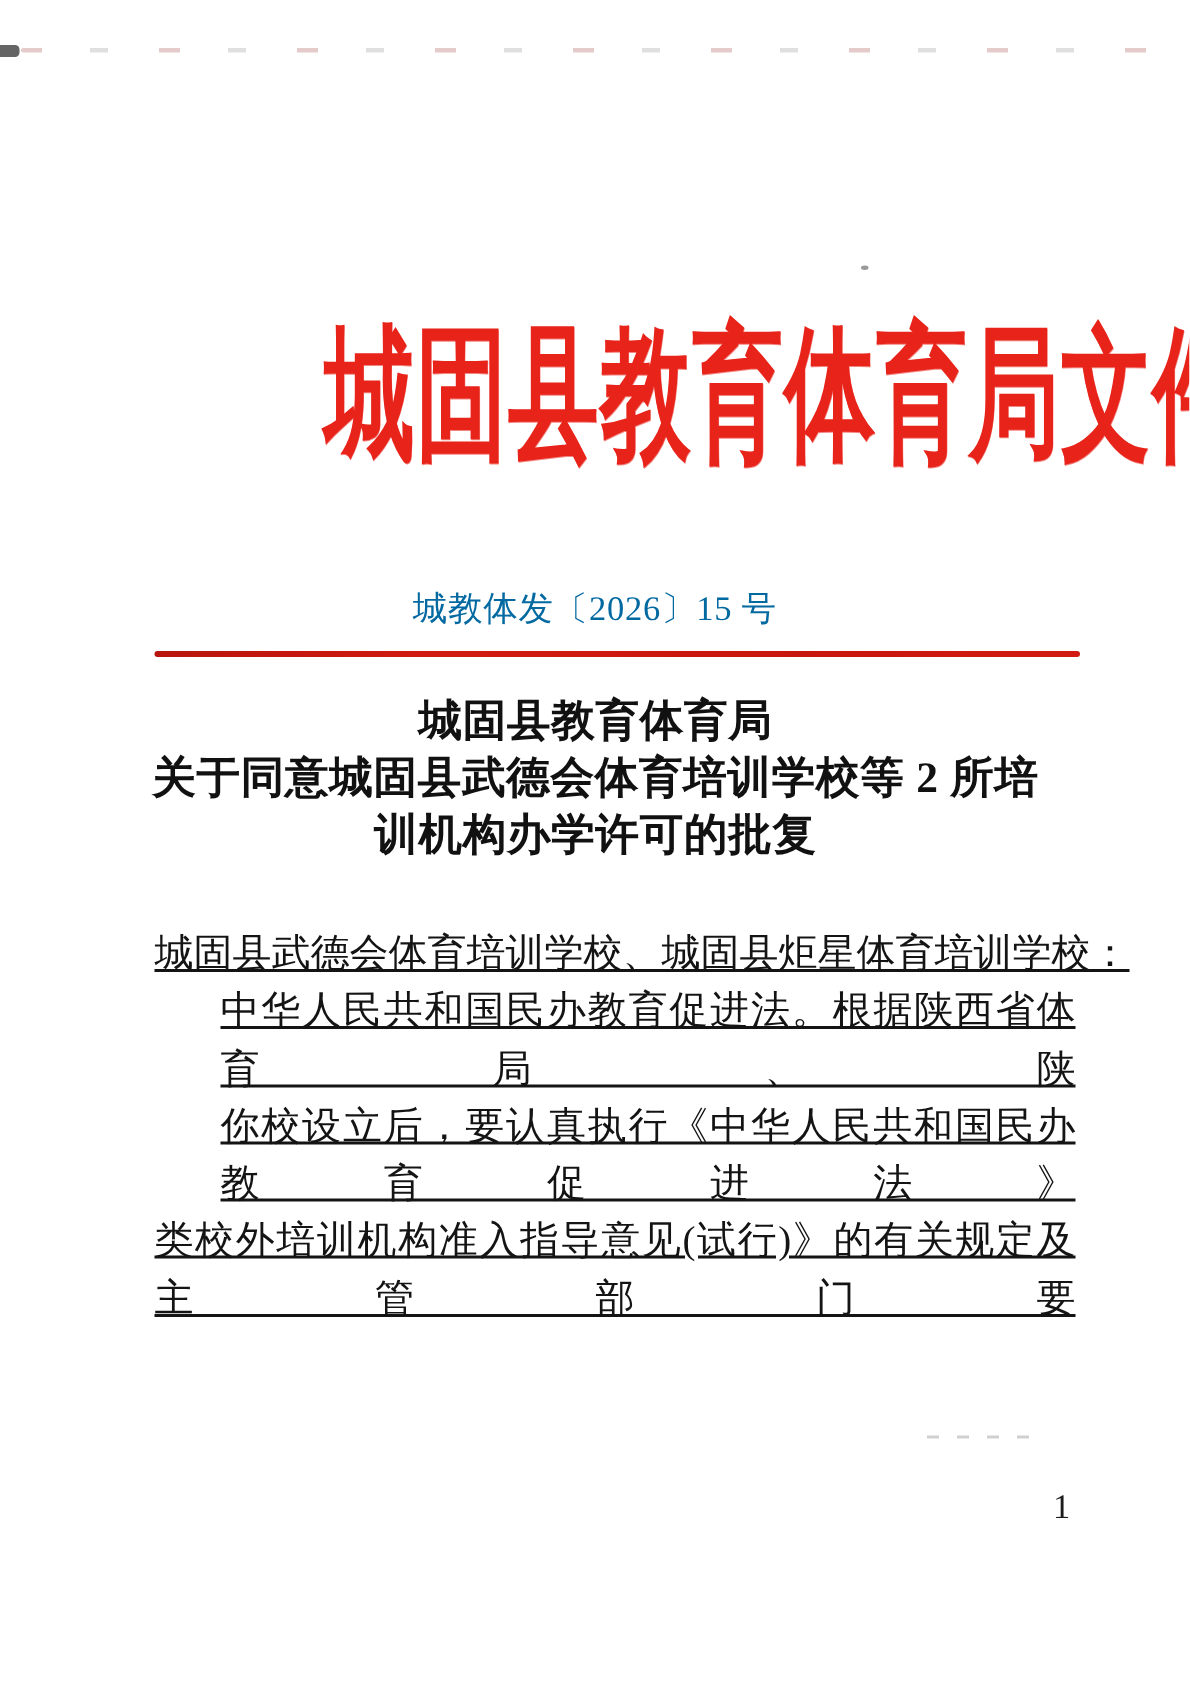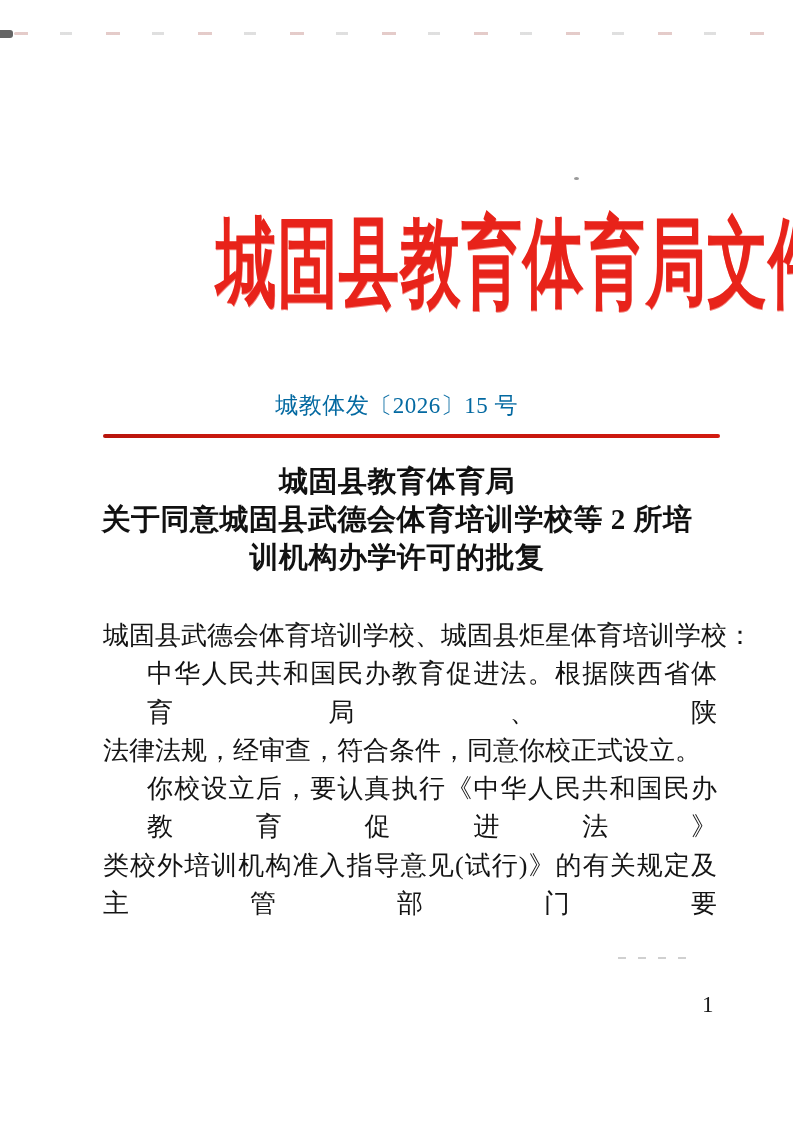--- a/index.html
+++ b/index.html
@@ -100,21 +100,21 @@
   }
 
   
   .doc-body {
     position: absolute;
     top: 617px; left: 103px; width: 614px;
     font-size: 26px;
     line-height: 38.3px;
     color: #141414;
   }
-  .body-line { white-space: nowrap; }
+  .body-line { white-space: nowrap; text-decoration: underline; }
   .body-line.justify {
     white-space: normal;
     text-align: justify;
     text-align-last: justify;
   }
   .body-line.indent { padding-left: 44px; }
 
   
   .page-number {
     position: absolute;
@@ -143,20 +143,19 @@
 
   <div class="doc-title">
       <div class="title-line">城固县教育体育局</div>
       <div class="title-line">关于同意城固县武德会体育培训学校等 2 所培</div>
       <div class="title-line">训机构办学许可的批复</div>
     </div>
 
   <div class="doc-body">
       <div class="body-line">城固县武德会体育培训学校、城固县炬星体育培训学校：</div>
       <div class="body-line justify indent">中华人民共和国民办教育促进法。根据陕西省体育局、陕</div>
-      <div class="body-line">法律法规，经审查，符合条件，同意你校正式设立。</div>
       <div class="body-line justify indent">你校设立后，要认真执行《中华人民共和国民办教育促进法》</div>
       <div class="body-line justify">类校外培训机构准入指导意见(试行)》的有关规定及主管部门要</div>
     </div>
 
   <div class="page-number">1</div>
 
 </div>
 
 </body></html>

